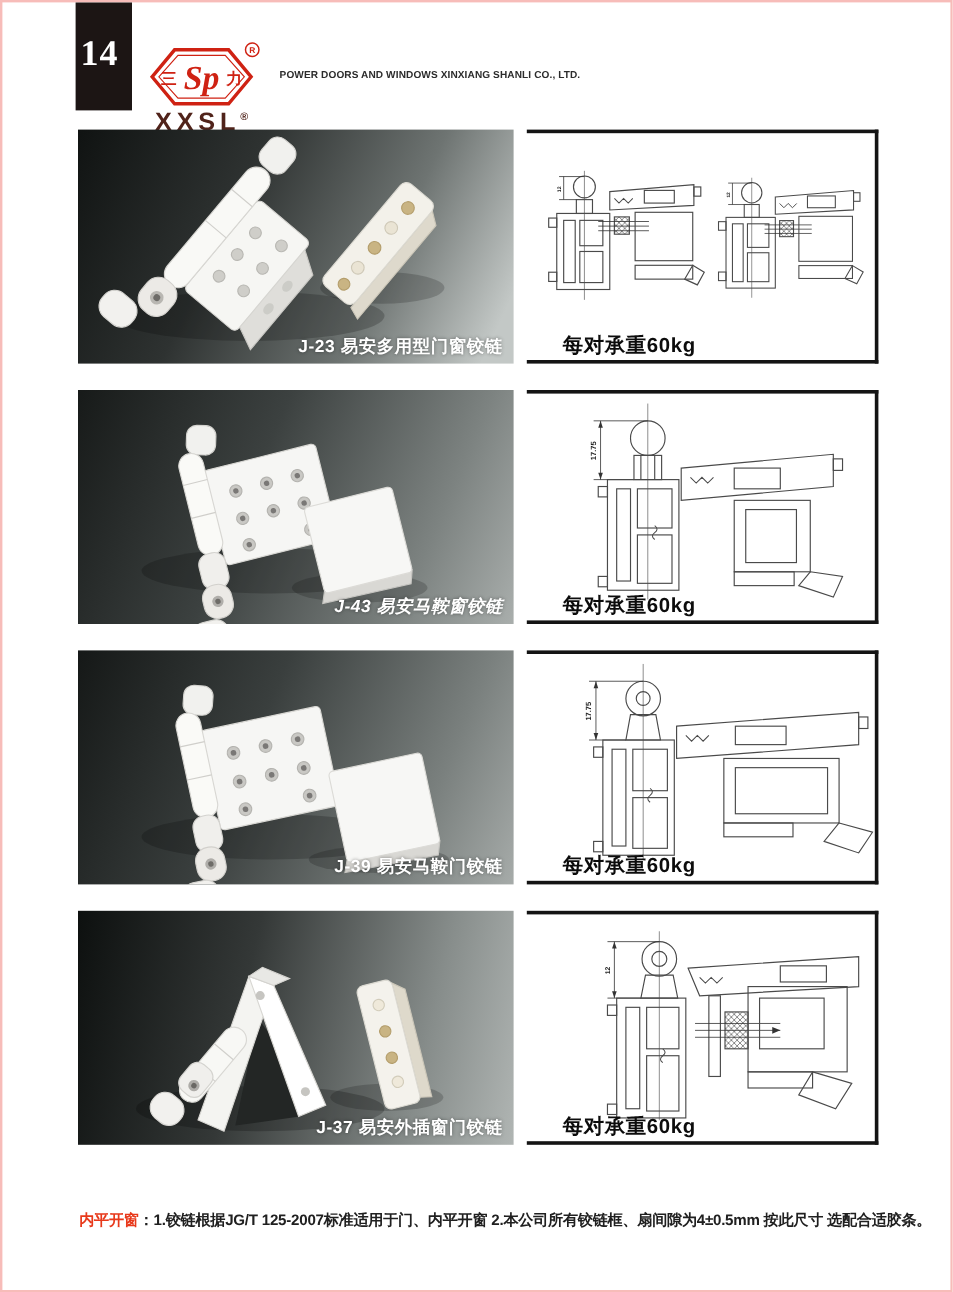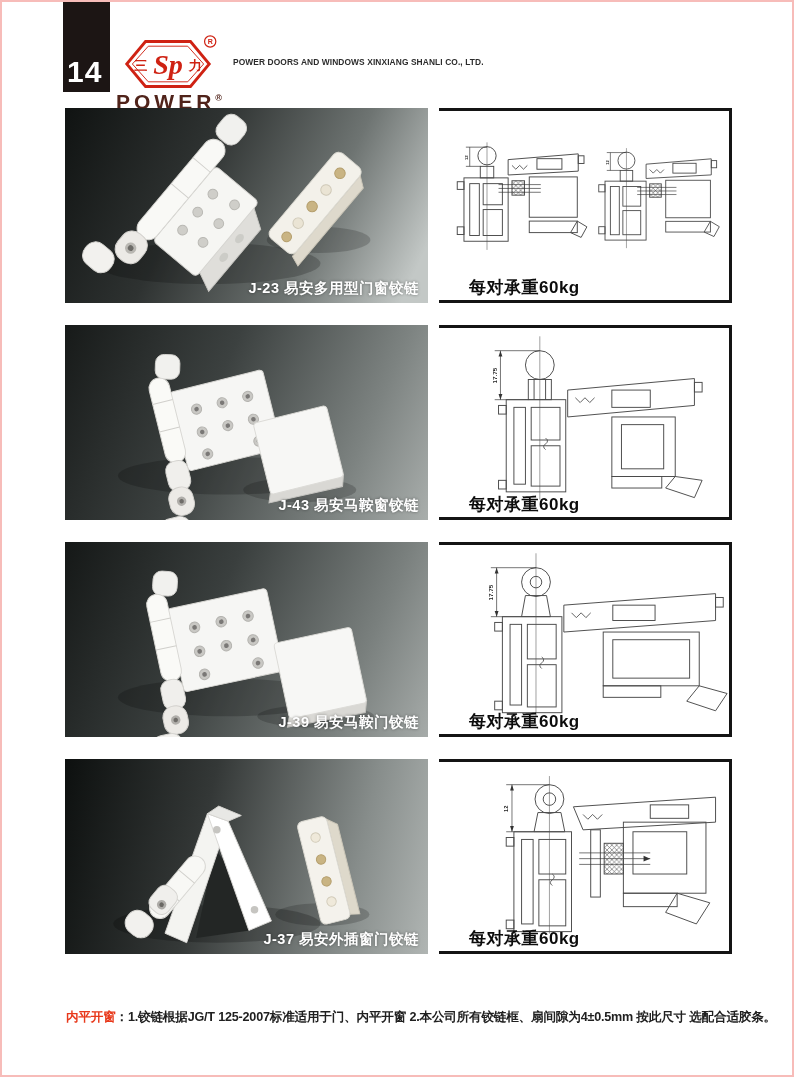--- a/index.html
+++ b/index.html
@@ -1,35 +1,35 @@
 <!DOCTYPE html>
 <html><head>
 <meta charset="utf-8">
 <style>
   html,body{margin:0;padding:0;background:#ffffff;}
   .page{position:relative;width:794px;height:1077px;box-sizing:border-box;background:#fff;
         border:2px solid #f7bcb9;overflow:hidden;font-family:"Liberation Sans",sans-serif;}
   
   .pageno-block{position:absolute;left:61px;top:-2px;width:47px;height:92px;background:#1c1514;
-        display:flex;align-items:flex-end;box-sizing:border-box;padding:0 0 3px 4px;}
+        display:flex;align-items:center;box-sizing:border-box;padding:0 0 3px 4px;font-family:Liberation Serif, serif;}
   .pageno-block span{color:#fff;font-size:30px;font-weight:bold;letter-spacing:1px;}
   .logo{position:absolute;left:114px;top:32px;width:104px;text-align:center;}
   .logo svg{width:100px;height:60px;display:block;margin:0 auto;}
   .logo .acr{font-size:21px;font-weight:bold;letter-spacing:4px;color:#50231a;line-height:1;margin-top:-3px;}
   .logo .acr sup{font-size:9px;letter-spacing:0;}
   .company{position:absolute;left:231px;top:52px;}
   .company .cn{font-size:22px;font-weight:bold;color:#242424;letter-spacing:2.5px;}
   .company .en{font-size:8.4px;font-weight:bold;color:#2c2c2c;letter-spacing:0.1px;margin-top:3px;text-align:center;}
   
   .sections{position:absolute;left:63px;top:106px;width:667px;}
   .section{position:relative;height:195px;margin-bottom:22px;display:flex;gap:11px;}
   .photo{position:relative;width:363px;height:100%;overflow:hidden;}
   .photo svg{position:absolute;left:0;top:0;width:100%;height:100%;}
   .photo.p1{background:linear-gradient(115deg,#101312 0%,#2e3231 35%,#6e7472 68%,#c3c8c6 94%);}
-  .photo.p2{background:linear-gradient(113deg,#171a19 0%,#3c4140 40%,#7d8381 78%,#a9aeac 100%);}
+  .photo.p2{background:linear-gradient(113deg,#171a19 0%,#3c4140 40%,#7d8381 78%,#a9aeac 100%);font-style:italic;}
   .photo.p3{background:linear-gradient(113deg,#151817 0%,#3a3f3e 40%,#7a807e 78%,#a6aba9 100%);}
   .photo.p4{background:linear-gradient(102deg,#0d100f 0%,#343837 38%,#878d8b 78%,#b0b5b3 100%);}
   .photo-label{position:absolute;right:9px;bottom:5px;color:#ffffff;font-weight:bold;font-size:14.5px;
         letter-spacing:0.5px;text-shadow:0 0 3px rgba(0,0,0,0.45);white-space:nowrap;}
   .drawing{position:relative;flex:1;background:#fff;border:3px solid #141414;border-left:none;box-sizing:border-box;}
   .drawing svg{position:absolute;left:0;top:0;width:100%;height:176px;}
   .load-label{position:absolute;left:8px;bottom:1px;font-size:17px;font-weight:bold;color:#0c0c0c;letter-spacing:0.5px;margin-left:22px;}
   
   .footer-note{position:absolute;left:64px;top:1007px;width:726px;font-size:12.6px;font-weight:bold;
         color:#202020;white-space:nowrap;letter-spacing:-0.2px;}
@@ -53,21 +53,21 @@
   <div class="logo">
     <svg viewBox="0 0 104 64">
       <polygon points="8,32 28,8 76,8 96,32 76,56 28,56" fill="none" stroke="#cf2213" stroke-width="3"></polygon>
       <polygon points="14,32 31,13 73,13 90,32 73,51 31,51" fill="none" stroke="#cf2213" stroke-width="1"></polygon>
       <text x="23" y="38" font-size="14" font-weight="bold" fill="#cf2213" text-anchor="middle">三</text>
       <text x="52" y="43" font-size="30" font-weight="bold" font-style="italic" font-family="Liberation Serif, serif" fill="#cf2213" text-anchor="middle">Sp</text>
       <text x="81" y="38" font-size="14" font-weight="bold" fill="#cf2213" text-anchor="middle">力</text>
       <circle cx="97" cy="8" r="6" fill="#fff" stroke="#cf2213" stroke-width="1.3"></circle>
       <text x="97" y="10.8" font-size="7.5" font-weight="bold" fill="#cf2213" text-anchor="middle">R</text>
     </svg>
-    <div class="acr"><span>POWER</span><sup>®</sup></div>
+    <div class="acr"><span>XXSL</span><sup>®</sup></div>
   </div>
 
   <div class="company">
     <div class="en">POWER DOORS AND WINDOWS XINXIANG SHANLI CO., LTD.</div>
   </div>
 
   <div class="sections">
 
     <div class="section">
       <div class="photo p1">

